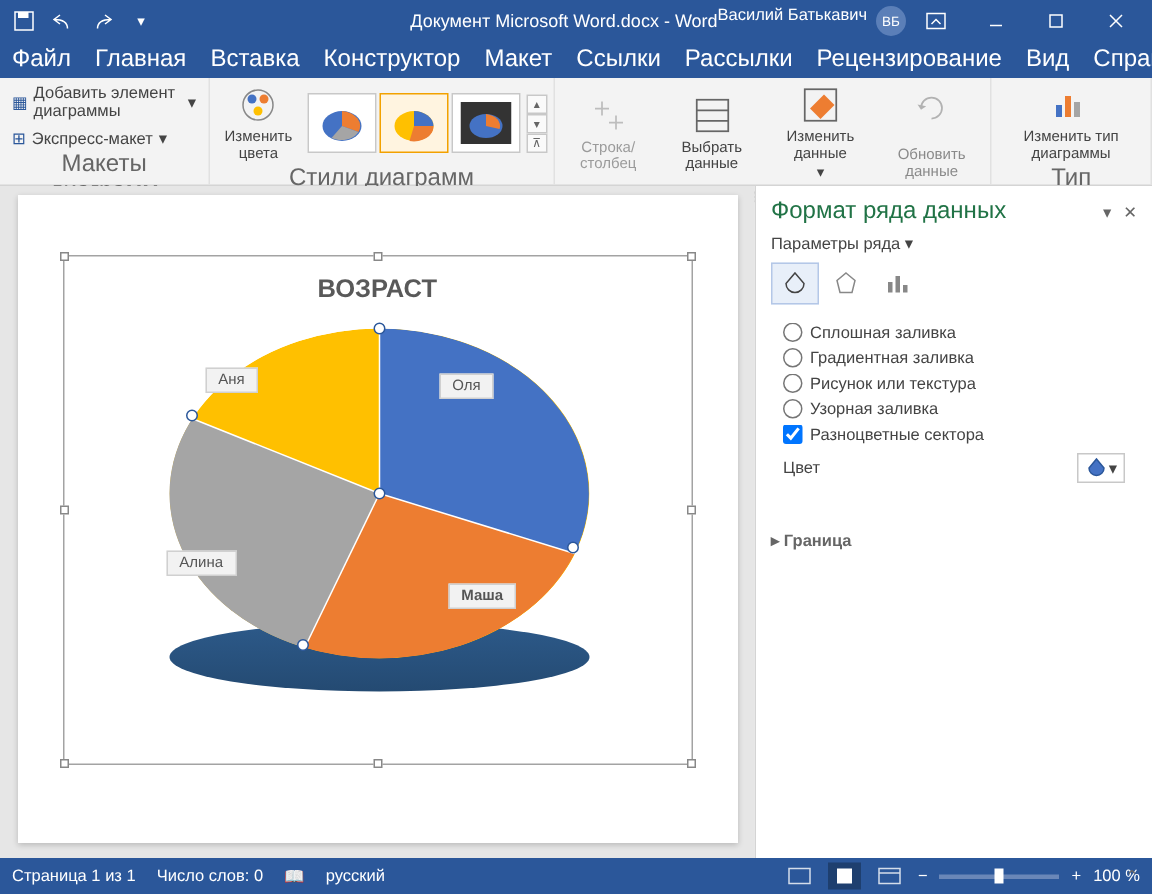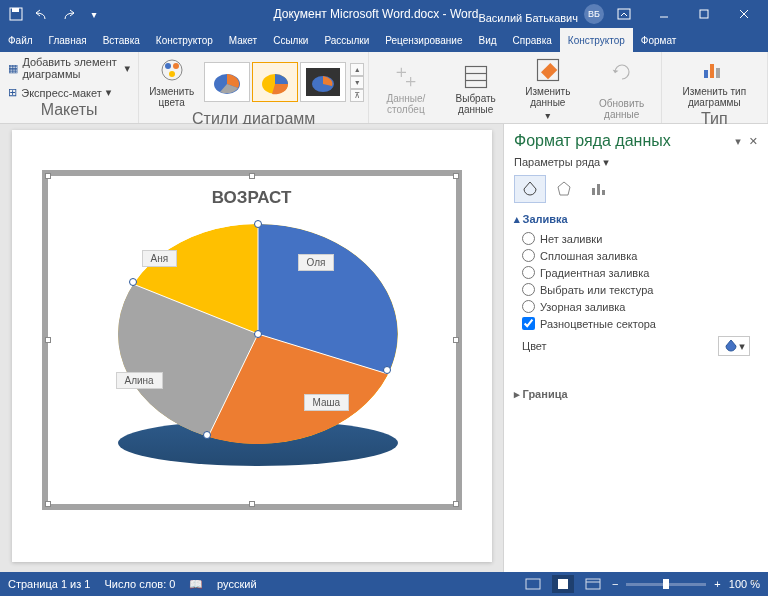--- a/index.html
+++ b/index.html
@@ -1,42 +1,42 @@
 <!DOCTYPE html>
 <html><head>
 <meta charset="utf-8">
 <style>
 * { margin:0; padding:0; box-sizing:border-box; font-family:"Segoe UI",Arial,sans-serif; }
 body { width:768px; height:596px; background:#fff; overflow:hidden; font-size:11px; }
 .titlebar { height:28px; background:#2b579a; color:#fff; display:flex; align-items:center; padding:0 4px; }
 .titlebar .qat { display:flex; gap:2px; align-items:center; }
 .titlebar .qat-btn { width:24px; height:24px; display:flex; align-items:center; justify-content:center; color:#fff; }
 .titlebar .doc-title { flex:1; text-align:right; font-size:12px; }
-.titlebar .user { display:flex; align-items:flex-end; gap:6px; color:#fff; font-size:11px; }
+.titlebar .user { display:flex; align-items:flex-start; gap:6px; color:#fff; font-size:11px; }
 .titlebar .badge { width:20px; height:20px; border-radius:50%; background:#5b7fb8; display:flex; align-items:center; justify-content:center; font-size:9px; }
 .titlebar .winbtn { width:40px; height:28px; display:flex; align-items:center; justify-content:center; color:#fff; }
-.tabs { height:24px; background:#2b579a; display:flex; align-items:center; color:#fff; font-size:10px; }
+.tabs { height:24px; background:#2b579a; display:flex; align-items:center; color:#fff; font-size:16px; }
 .tab { padding:0 8px; height:24px; display:flex; align-items:center; cursor:pointer; }
 .tab.active { background:#f3f3f3; color:#2b579a; }
 .ribbon { height:72px; background:#f3f3f3; border-bottom:1px solid #d4d4d4; display:flex; }
 .ribbon-group { border-right:1px solid #e1e1e1; padding:2px 4px; display:flex; flex-direction:column; }
 .ribbon-group-body { flex:1; display:flex; align-items:center; gap:4px; }
 .ribbon-group-label { text-align:center; font-size:16px; color:#666; padding-bottom:2px; }
 .ribbon-btn-v { display:flex; flex-direction:column; align-items:center; justify-content:center; padding:2px 6px; font-size:10px; color:#444; text-align:center; line-height:1.1; gap:2px; }
 .ribbon-btn-h { display:flex; align-items:center; gap:4px; font-size:11px; color:#444; padding:2px 4px; }
 .ribbon-icon-lg { width:28px; height:28px; }
 .style-gallery { display:flex; gap:2px; align-items:center; }
 .style-item { width:46px; height:40px; border:1px solid #c8c8c8; background:#fff; display:flex; align-items:center; justify-content:center; }
 .style-item.sel { border:1px solid #f2a100; background:#fff4e0; }
 .gallery-nav { display:flex; flex-direction:column; margin-left:2px; }
 .gallery-nav div { width:14px; height:13px; border:1px solid #c8c8c8; background:#fafafa; font-size:8px; display:flex; align-items:center; justify-content:center; color:#666; }
 .workspace { display:flex; height:448px; }
 .doc-area { flex:1; background:#e6e6e6; display:flex; justify-content:center; padding:6px 0 0 0; position:relative; }
 .page { width:480px; height:432px; background:#fff; box-shadow:0 1px 4px rgba(0,0,0,0.2); position:relative; }
-.chart-frame { position:absolute; left:30px; top:40px; width:420px; height:340px; border:6px solid #a3a3a3; }
+.chart-frame { position:absolute; left:30px; top:40px; width:420px; height:340px; border:1px solid #a3a3a3; }
 .handle { width:6px; height:6px; background:#fff; border:1px solid #888; position:absolute; }
 .chart-title { position:absolute; top:12px; left:0; right:0; text-align:center; font-weight:bold; font-size:17px; color:#595959; }
 .pie-wrap { position:absolute; top:48px; left:70px; width:280px; height:260px; }
 .pie-base { position:absolute; left:0; bottom:18px; width:280px; height:46px; border-radius:50%; background:linear-gradient(to bottom,#2d5a8a,#244a72); }
 .pie-top { position:absolute; left:0; top:0; width:280px; height:220px; border-radius:50%; overflow:hidden; }
 .slice-lbl { position:absolute; background:#f2f2f2; border:1px solid #d0d0d0; padding:2px 8px; font-size:10px; color:#555; }
 .anchor { width:8px; height:8px; border:1px solid #2b579a; background:#fff; border-radius:50%; position:absolute; }
 .pane { width:265px; background:#fff; border-left:1px solid #d4d4d4; padding:8px 10px; }
 .pane-header { display:flex; align-items:center; justify-content:space-between; margin-bottom:6px; }
 .pane-title { font-size:16px; color:#217346; }
@@ -174,21 +174,21 @@
       </div>
     </div>
     <div class="ribbon-group-label">Стили диаграмм</div>
   </div>
   <div class="ribbon-group" style="margin-left:auto;">
     <div class="ribbon-group-body">
       <div class="ribbon-btn-v" style="opacity:0.5;">
           <svg class="ribbon-icon-lg" viewBox="0 0 24 24">
             <path d="M4 8 L12 8 M8 4 L8 12 M12 16 L20 16 M16 12 L16 20" stroke="#888"></path>
           </svg>
-          <span>Данные/столбец</span>
+          <span>Строка/столбец</span>
         </div>
       <div class="ribbon-btn-v">
           <svg class="ribbon-icon-lg" viewBox="0 0 24 24">
             <rect x="3" y="3" width="18" height="18" fill="none" stroke="#666"></rect>
             <line x1="3" y1="9" x2="21" y2="9" stroke="#666"></line>
             <line x1="3" y1="15" x2="21" y2="15" stroke="#666"></line>
           </svg>
           <span>Выбрать данные</span>
         </div>
       <div class="ribbon-btn-v"><svg class="ribbon-icon-lg" viewBox="0 0 24 24">
@@ -245,21 +245,21 @@
             <line x1="270" y1="150" x2="140" y2="110" stroke="#fff" stroke-width="1"></line>
             <line x1="90" y1="213" x2="140" y2="110" stroke="#fff" stroke-width="1"></line>
             <line x1="15" y1="60" x2="140" y2="110" stroke="#fff" stroke-width="1"></line>
           </svg>
           <div class="anchor" style="left:136px;top:-4px;"></div>
           <div class="anchor" style="left:265px;top:142px;"></div>
           <div class="anchor" style="left:85px;top:207px;"></div>
           <div class="anchor" style="left:11px;top:54px;"></div>
           <div class="anchor" style="left:136px;top:106px;"></div>
           <div class="slice-lbl" style="left:180px;top:30px;">Оля</div>
-          <div class="slice-lbl" style="left:186px;top:170px;">Маша</div>
+          <div class="slice-lbl" style="left:186px;top:170px;font-weight:bold;">Маша</div>
           <div class="slice-lbl" style="left:-2px;top:148px;">Алина</div>
           <div class="slice-lbl" style="left:24px;top:26px;">Аня</div>
         </div>
       </div>
     </div>
   </div>
 
   <div class="pane">
     <div class="pane-header">
       <div class="pane-title">Формат ряда данных</div>
@@ -282,36 +282,31 @@
         </div>
       <div class="pane-icon-btn">
           <svg width="18" height="18" viewBox="0 0 18 18">
             <rect x="3" y="8" width="3" height="7" fill="#888"></rect>
             <rect x="8" y="4" width="3" height="11" fill="#888"></rect>
             <rect x="13" y="10" width="3" height="5" fill="#888"></rect>
           </svg>
         </div>
     </div>
     <div class="pane-section">
-      <div class="pane-section-h">▴ <span>Заливка</span></div>
-      <label class="pane-radio">
-          <input type="radio" name="fill" style="">
-          <span>Нет заливки</span>
-        </label>
       <label class="pane-radio">
           <input type="radio" name="fill" style="">
           <span>Сплошная заливка</span>
         </label>
       <label class="pane-radio">
           <input type="radio" name="fill" style="">
           <span>Градиентная заливка</span>
         </label>
       <label class="pane-radio">
           <input type="radio" name="fill" style="">
-          <span>Выбрать или текстура</span>
+          <span>Рисунок или текстура</span>
         </label>
       <label class="pane-radio">
           <input type="radio" name="fill" style="">
           <span>Узорная заливка</span>
         </label>
       <label class="pane-radio">
           <input type="checkbox" checked="" style="">
           <span>Разноцветные сектора</span>
         </label>
       <div class="color-row">

